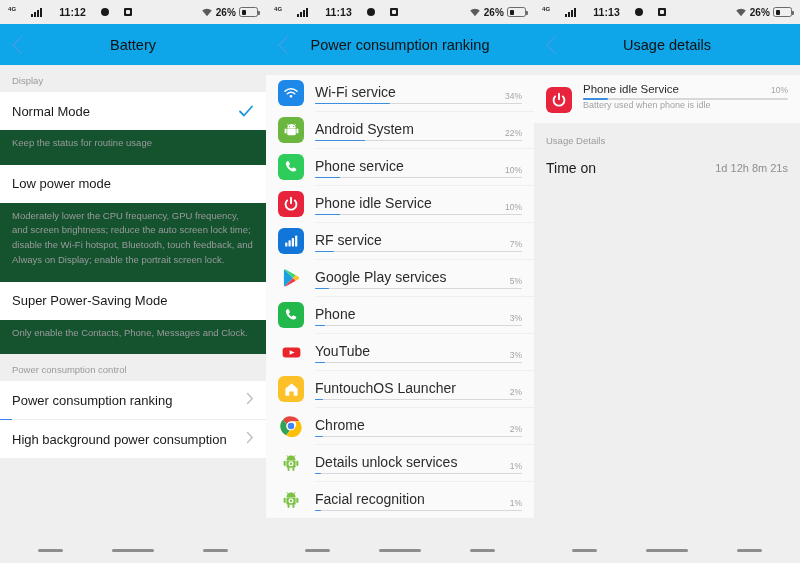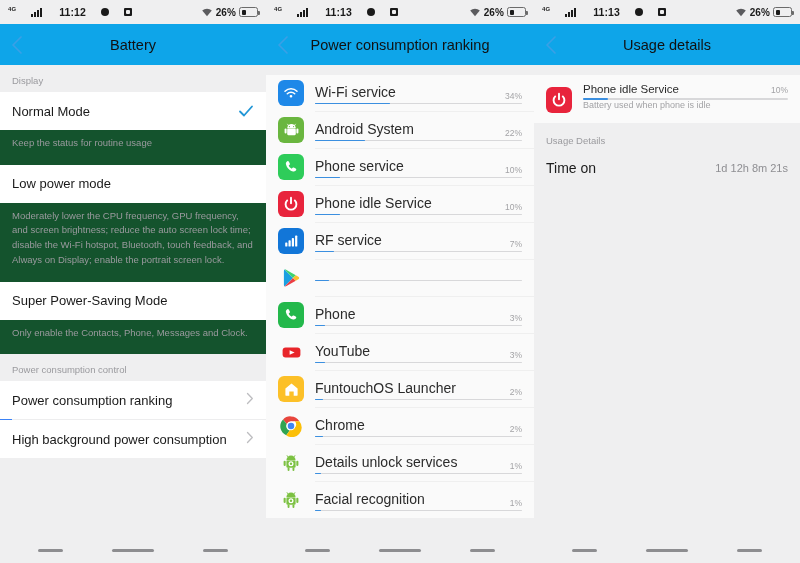--- a/index.html
+++ b/index.html
@@ -404,20 +404,24 @@
           <div class="rank-row">
             <div class="rank-icon">
               <svg width="22" height="22" viewBox="0 0 22 22">
                 <path d="M4.6 2.6 13 11l-8.4 8.4c-.4-.2-.7-.7-.7-1.3V3.9c0-.6.3-1.1.7-1.3z" fill="#1ba0e1"></path>
                 <path d="M4.6 2.6 13 11l2.8-2.8-9.3-5.3c-.7-.4-1.4-.4-1.9-.3z" fill="#3fd36d"></path>
                 <path d="M4.6 19.4 13 11l2.8 2.8-9.3 5.3c-.7.4-1.4.4-1.9.3z" fill="#ec3e44"></path>
                 <path d="M15.8 8.2 13 11l2.8 2.8 2.6-1.5c1-.6 1-1.9 0-2.5z" fill="#fbc02d"></path>
               </svg>
             </div>
             <div class="rank-body">
+              <div class="rank-line1">
+                <span class="rank-name">Google Play services</span>
+                <span class="rank-pct">5%</span>
+              </div>
               <div class="bar-track" style="background: rgb(216, 216, 218);">
                 <div class="bar-fill" style="width: 7%; background: rgb(59, 143, 224);"></div>
               </div>
             </div>
           </div>
           <div class="rank-sep"></div>
           <div class="rank-row">
             <div class="rank-icon" style="background: rgb(35, 184, 75);">
               <svg width="16" height="16" viewBox="0 0 16 16">
                 <path d="M4.4 2.2c.6-.3 1.2 0 1.5.6l.9 1.8c.3.6.1 1.2-.4 1.5l-.7.5c.5 1.4 1.7 2.6 3.1 3.1l.5-.7c.3-.5 1-.7 1.5-.4l1.8.9c.6.3.9.9.6 1.5-.5 1.1-1.7 1.7-2.9 1.4C7.4 12.5 3.5 8.6 2.9 5 2.7 3.8 3.3 2.7 4.4 2.2z" fill="#fff"></path>

